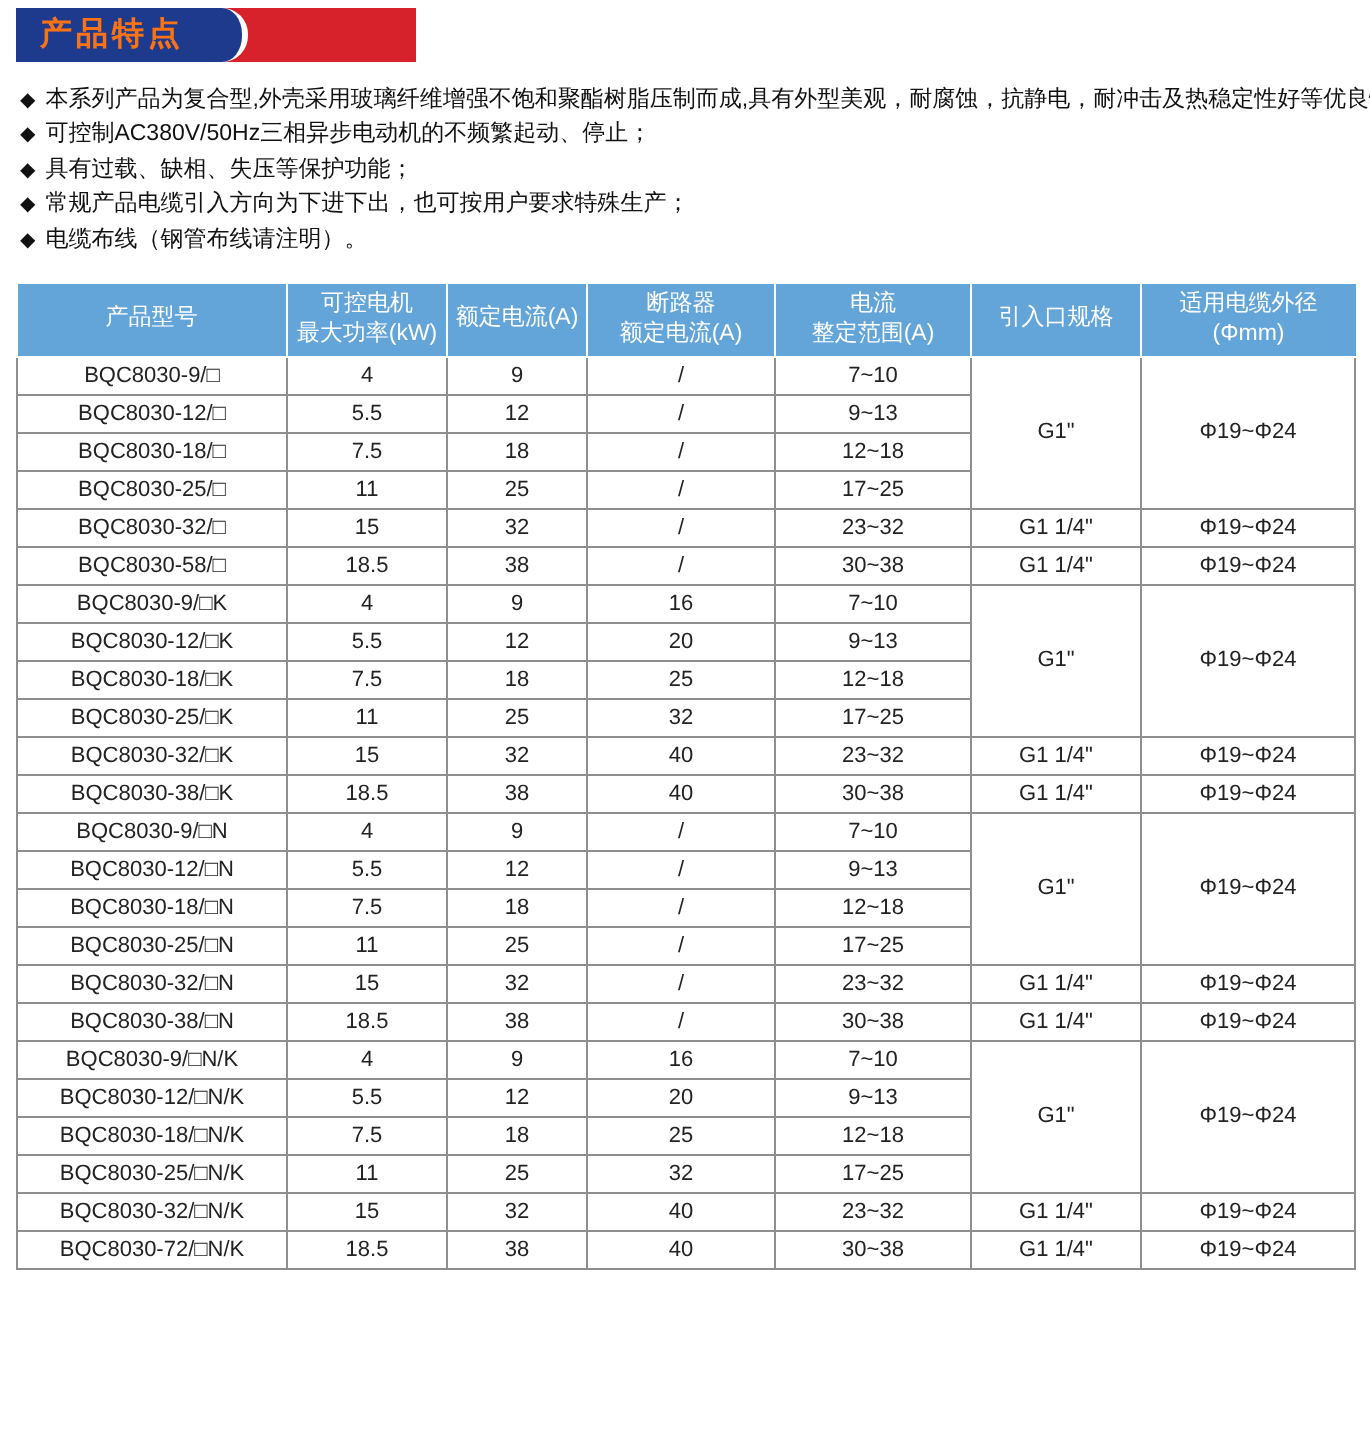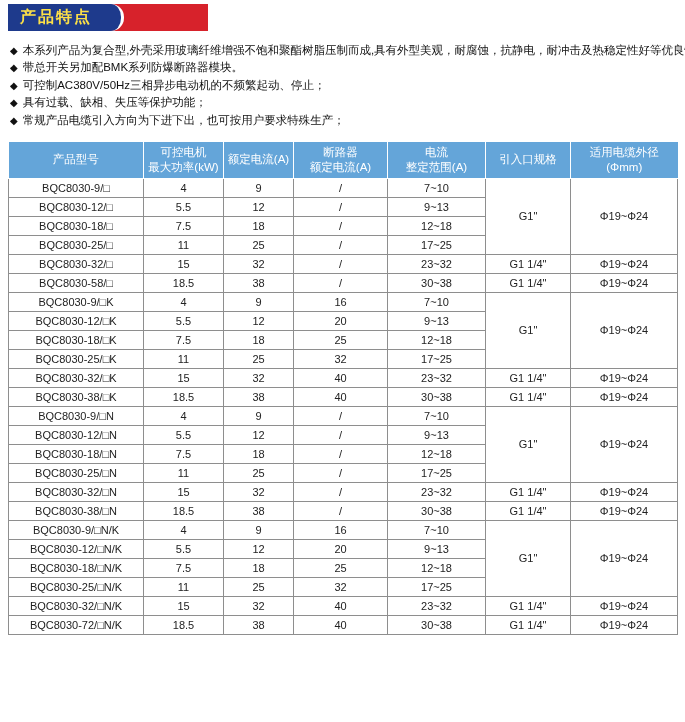--- a/index.html
+++ b/index.html
@@ -17,21 +17,21 @@
   .sec-bar { position:relative; height:27px; width:200px; margin-bottom:0; }
   .sec-bar .red-block {
     position:absolute; left:70px; right:0; top:0; bottom:0;
     background:var(--red);
   }
   .sec-bar .blue-cap {
     position:absolute; left:0; top:0; bottom:0; width:116px;
     background:var(--navy);
     border-right:3px solid #ffffff;
     border-radius:0 13px 13px 0;
-    color:#fde047; font-weight:bold; font-size:16px;
+    color:#f97316; font-weight:bold; font-size:16px;
     letter-spacing:2px;
     display:flex; align-items:center; padding-left:12px;
   }
 
   
   .features { margin:11px 0 0 2px; list-style:none; }
   .features li {
     font-size:11.5px; line-height:17.4px; color:#111;
     white-space:nowrap;
   }
@@ -63,24 +63,24 @@
 
 <div class="page">
 
   <div class="sec-bar">
     <div class="red-block"></div>
     <div class="blue-cap">产品特点</div>
   </div>
 
   <ul class="features">
     <li><span class="diamond">◆</span><span>本系列产品为复合型,外壳采用玻璃纤维增强不饱和聚酯树脂压制而成,具有外型美观，耐腐蚀，抗静电，耐冲击及热稳定性好等优良性能。</span></li>
-    <li><span class="diamond">◆</span><span>带总开关另加配BMK系列防爆断路器模块。</span></li>
     <li><span class="diamond">◆</span><span>可控制AC380V/50Hz三相异步电动机的不频繁起动、停止；</span></li>
     <li><span class="diamond">◆</span><span>具有过载、缺相、失压等保护功能；</span></li>
     <li><span class="diamond">◆</span><span>常规产品电缆引入方向为下进下出，也可按用户要求特殊生产；</span></li>
+    <li><span class="diamond">◆</span><span>电缆布线（钢管布线请注明）。</span></li>
   </ul>
 
   <div class="gap-to-table"></div>
 
 
   <table class="sel">
     <colgroup>
         <col style="width: 135px;">
         <col style="width: 80px;">
         <col style="width: 70px;">

